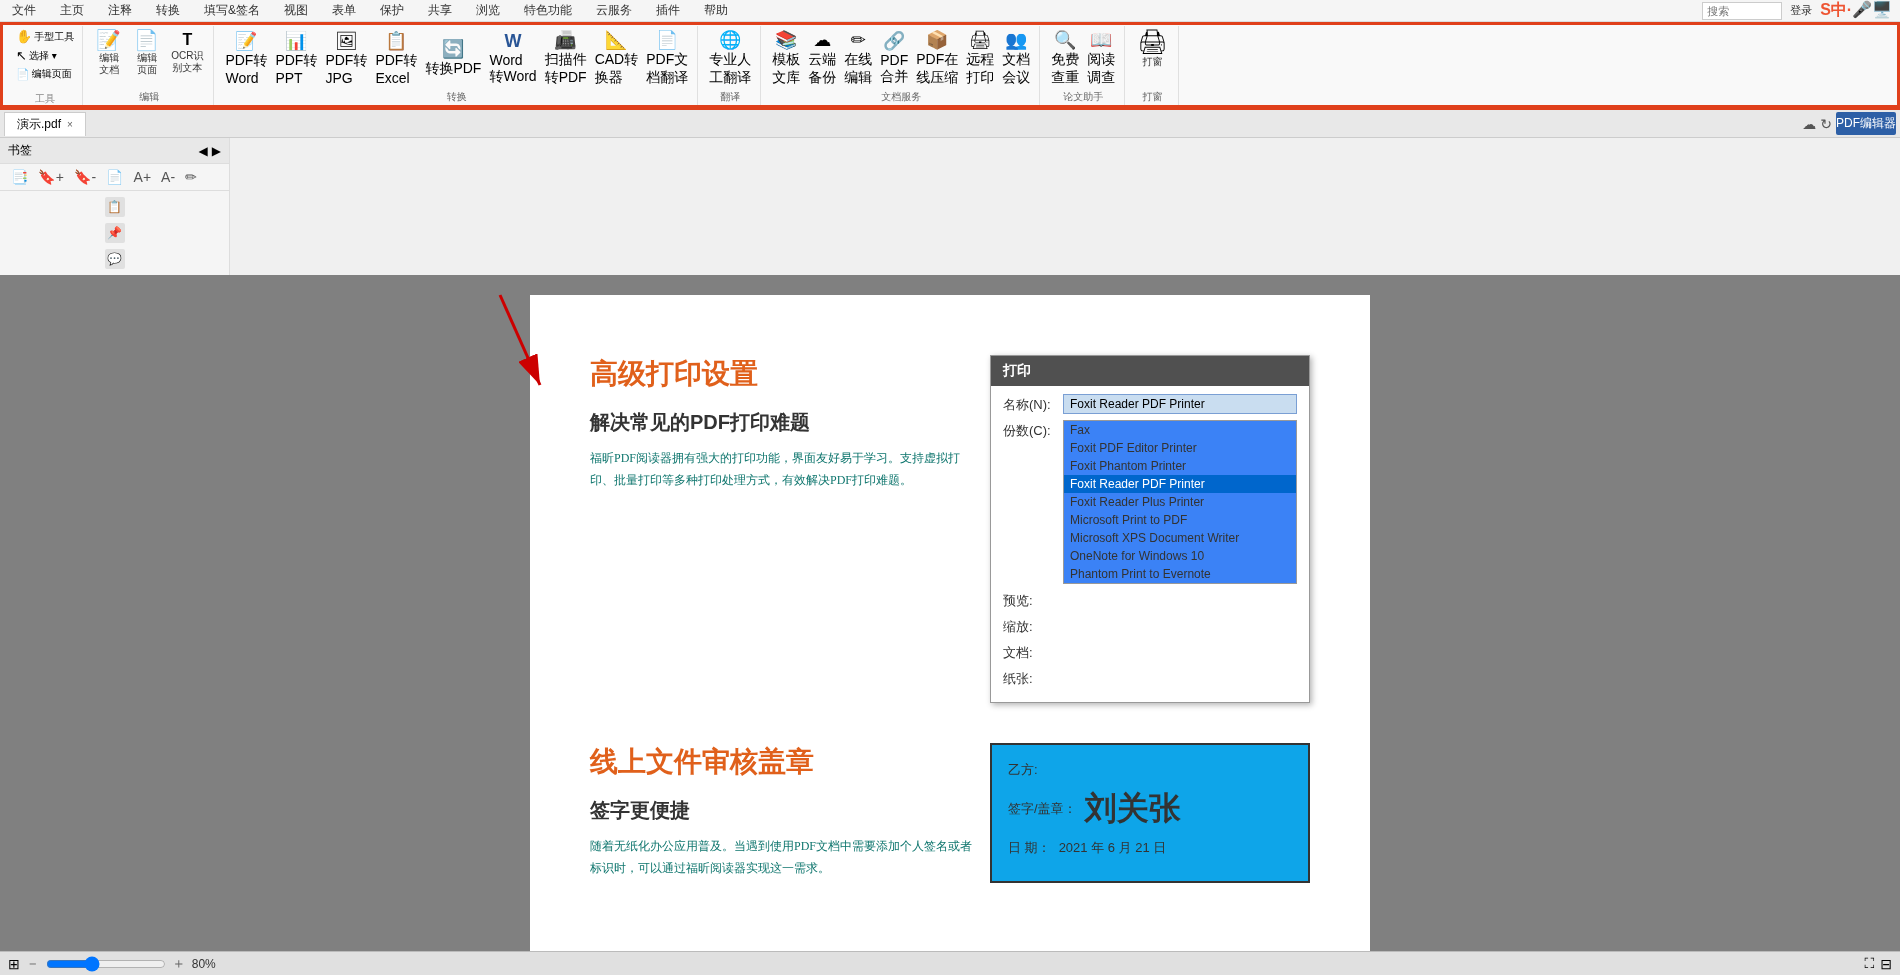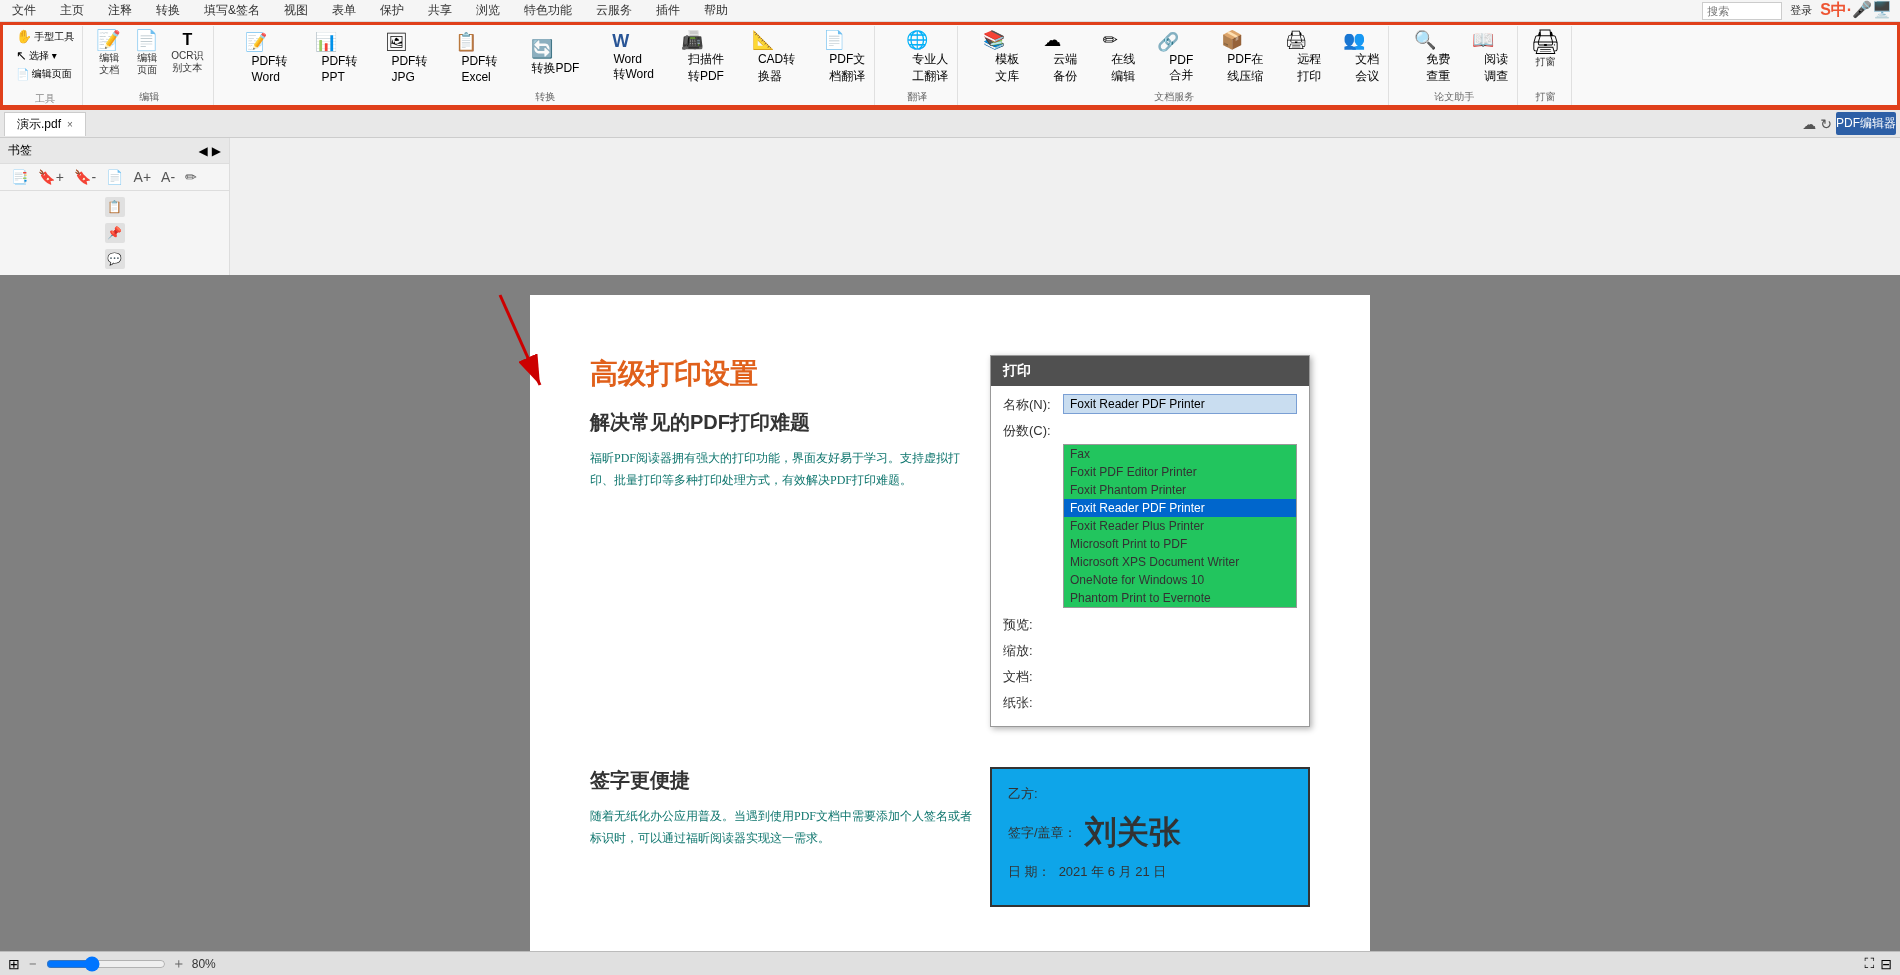--- a/index.html
+++ b/index.html
@@ -79,21 +79,21 @@
     .ribbon-btn-small {
       display: flex;
       flex-direction: column;
       align-items: center;
       cursor: pointer;
       padding: 1px 3px;
       border-radius: 3px;
       min-width: 30px;
     }
     .ribbon-btn-small .btn-icon { font-size: 16px; }
-    .ribbon-btn-small .btn-label { font-size: 12px; white-space: nowrap; margin-left: 26px; }
+    .ribbon-btn-small .btn-label { font-size: 14px; white-space: nowrap; }
 
     
     .left-tool {
       display: flex;
       flex-direction: column;
       align-items: center;
       border-right: 1px solid #e0e0e0;
       padding: 2px 4px;
       height: 80px;
       justify-content: flex-start;
@@ -254,24 +254,23 @@
     .print-value-box {
       flex: 1;
       border: 1px solid #7a9fd4;
       background: #c9ddf0;
       padding: 2px 6px;
       font-size: 12px;
     }
     .print-value-list {
       flex: 1;
       border: 1px solid #999;
-      background: #22c55e;
+      background: #3b82f6;
       font-size: 12px;
       overflow: hidden;
-      margin-top: 24px;
     }
     .print-list-item {
       padding: 2px 6px;
       color: #333;
     }
     .print-list-item.selected {
       background: #0066cc;
       color: #fff;
     }
 
@@ -587,20 +586,21 @@
             </div>
             <div class="print-row">
               <span class="print-label">纸张:</span>
             </div>
           </div>
         </div>
       </div>
 
       <div class="content-with-sidebar">
         <div class="content-text">
+          <div class="section-title">线上文件审核盖章</div>
           <div class="section-subtitle">签字更便捷</div>
           <div class="section-body">随着无纸化办公应用普及。当遇到使用PDF文档中需要添加个人签名或者标识时，可以通过福昕阅读器实现这一需求。</div>
         </div>
 
         <div style="display:flex; flex-direction:column; gap:8px; flex-shrink:0; width:320px;">
           <div class="signature-box">
             <div class="sig-row">
               <span class="sig-label">乙方:</span>
             </div>
             <div class="sig-row">

